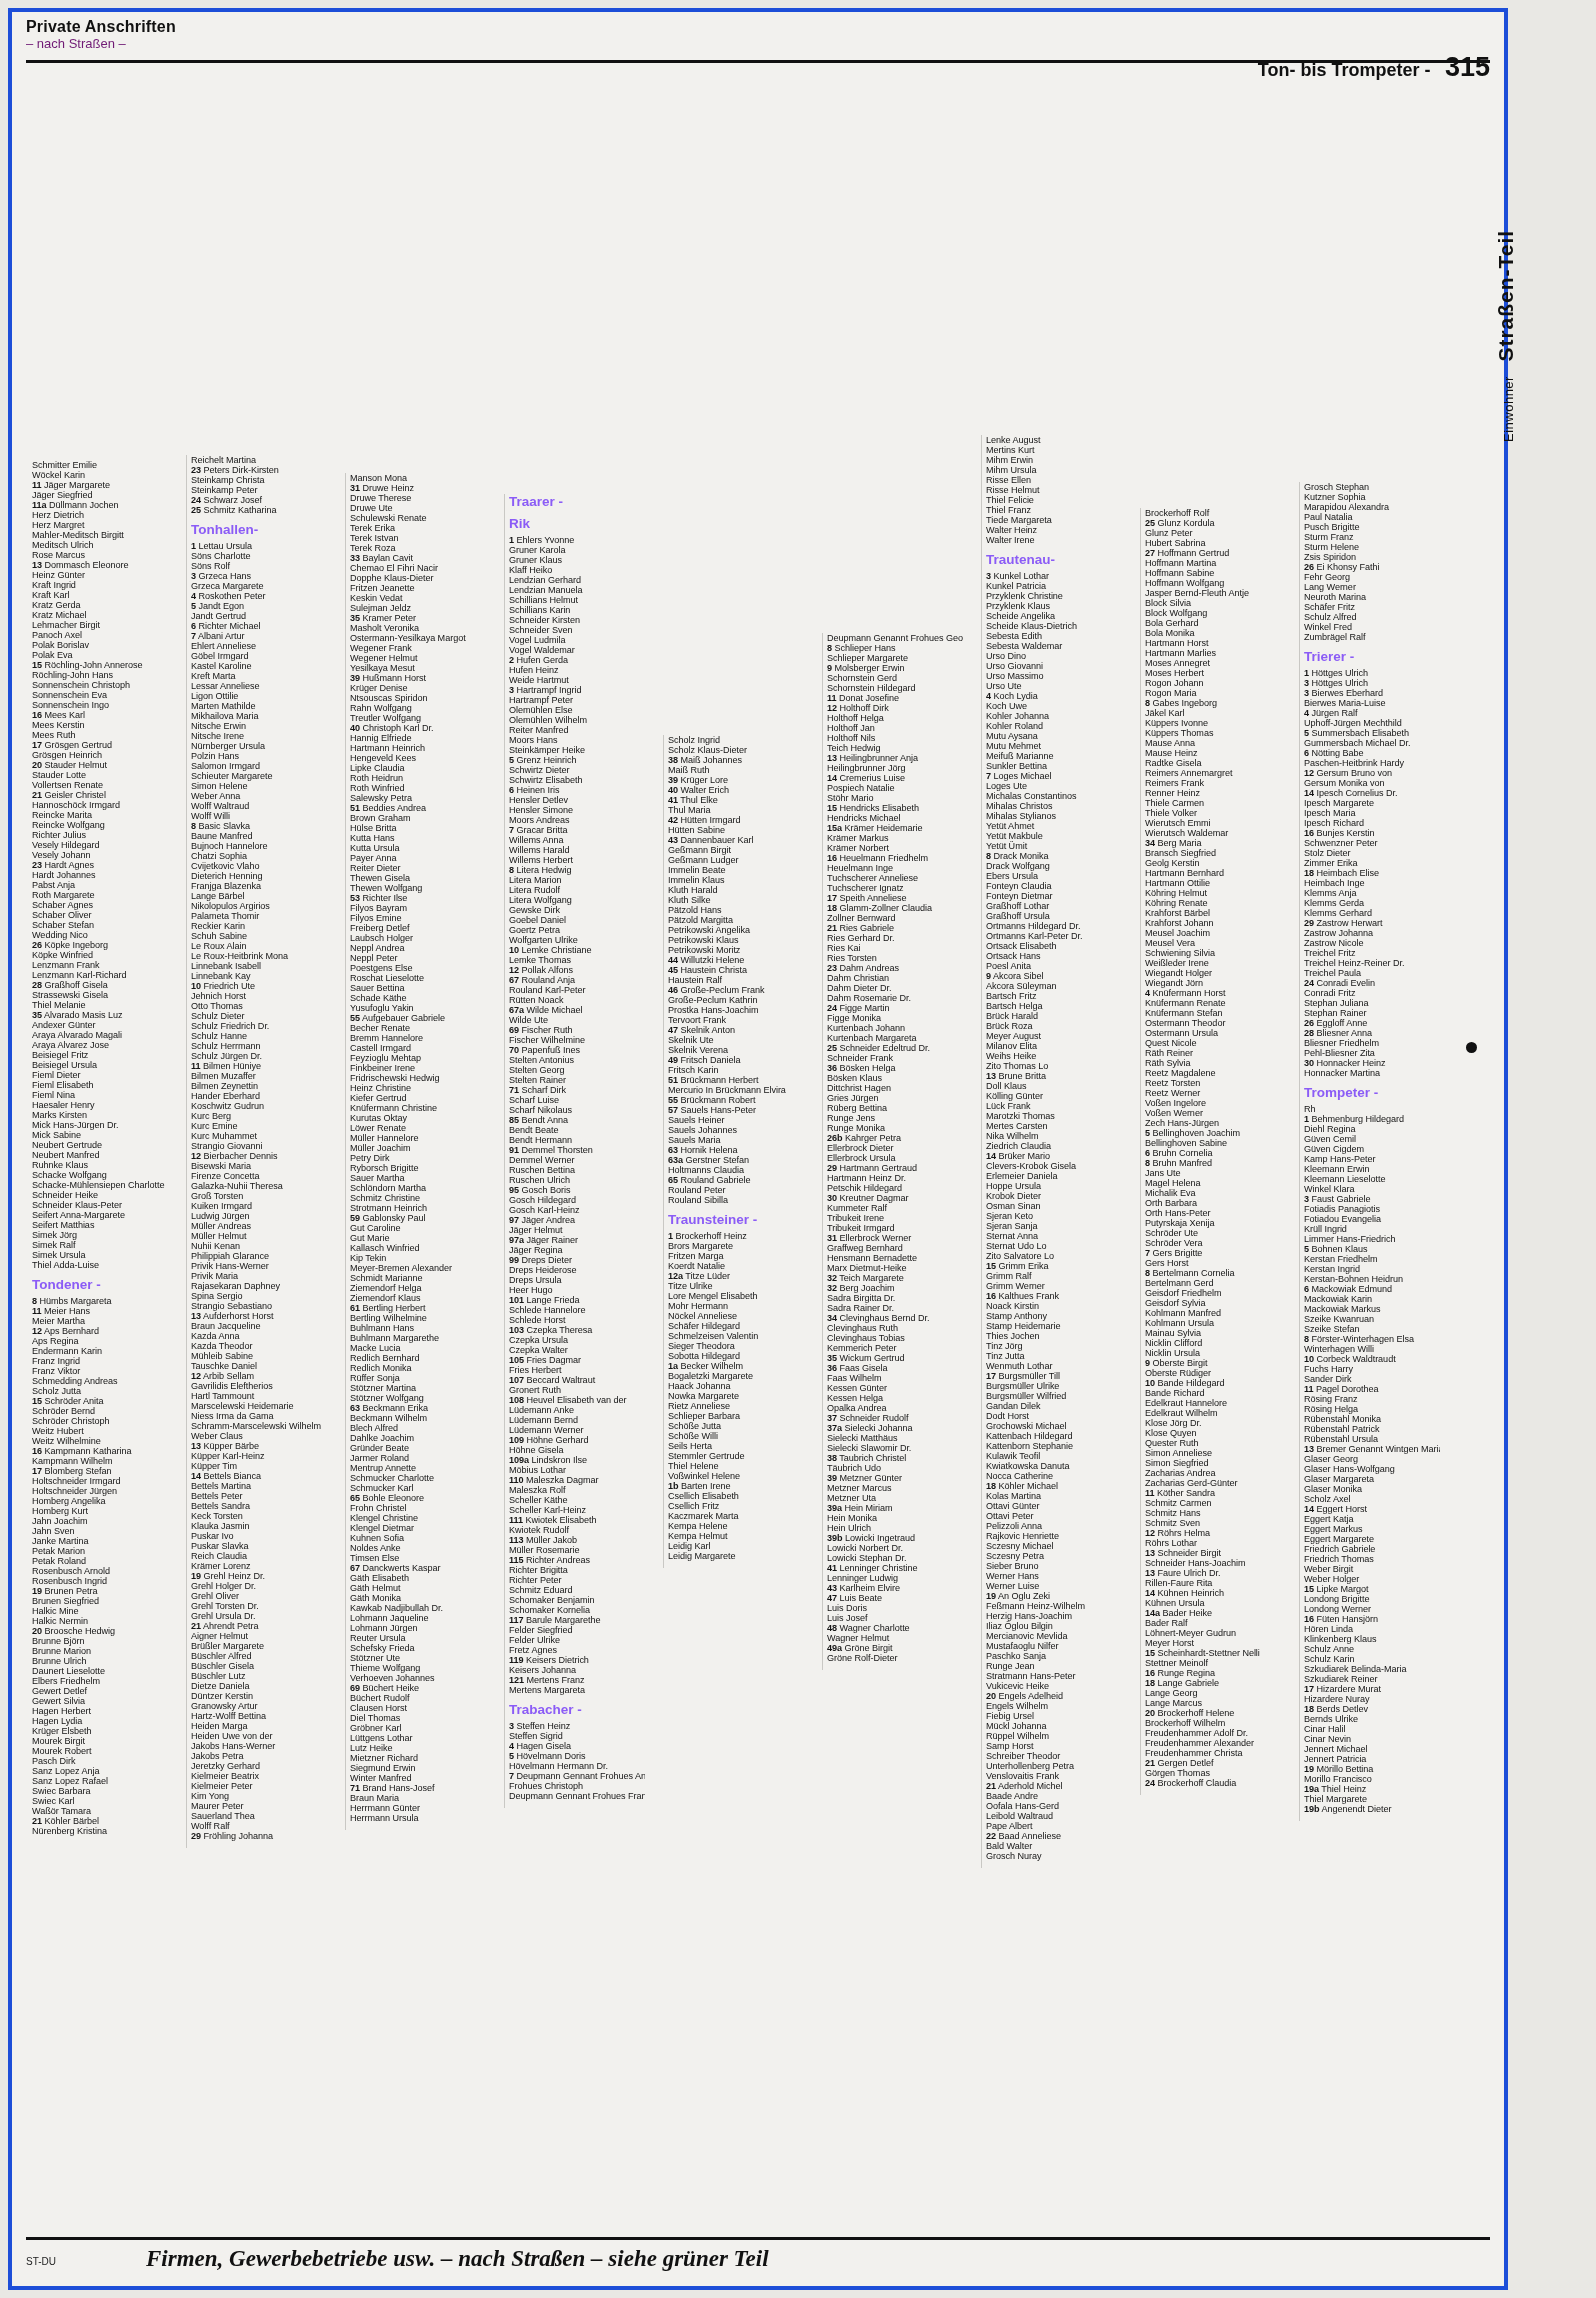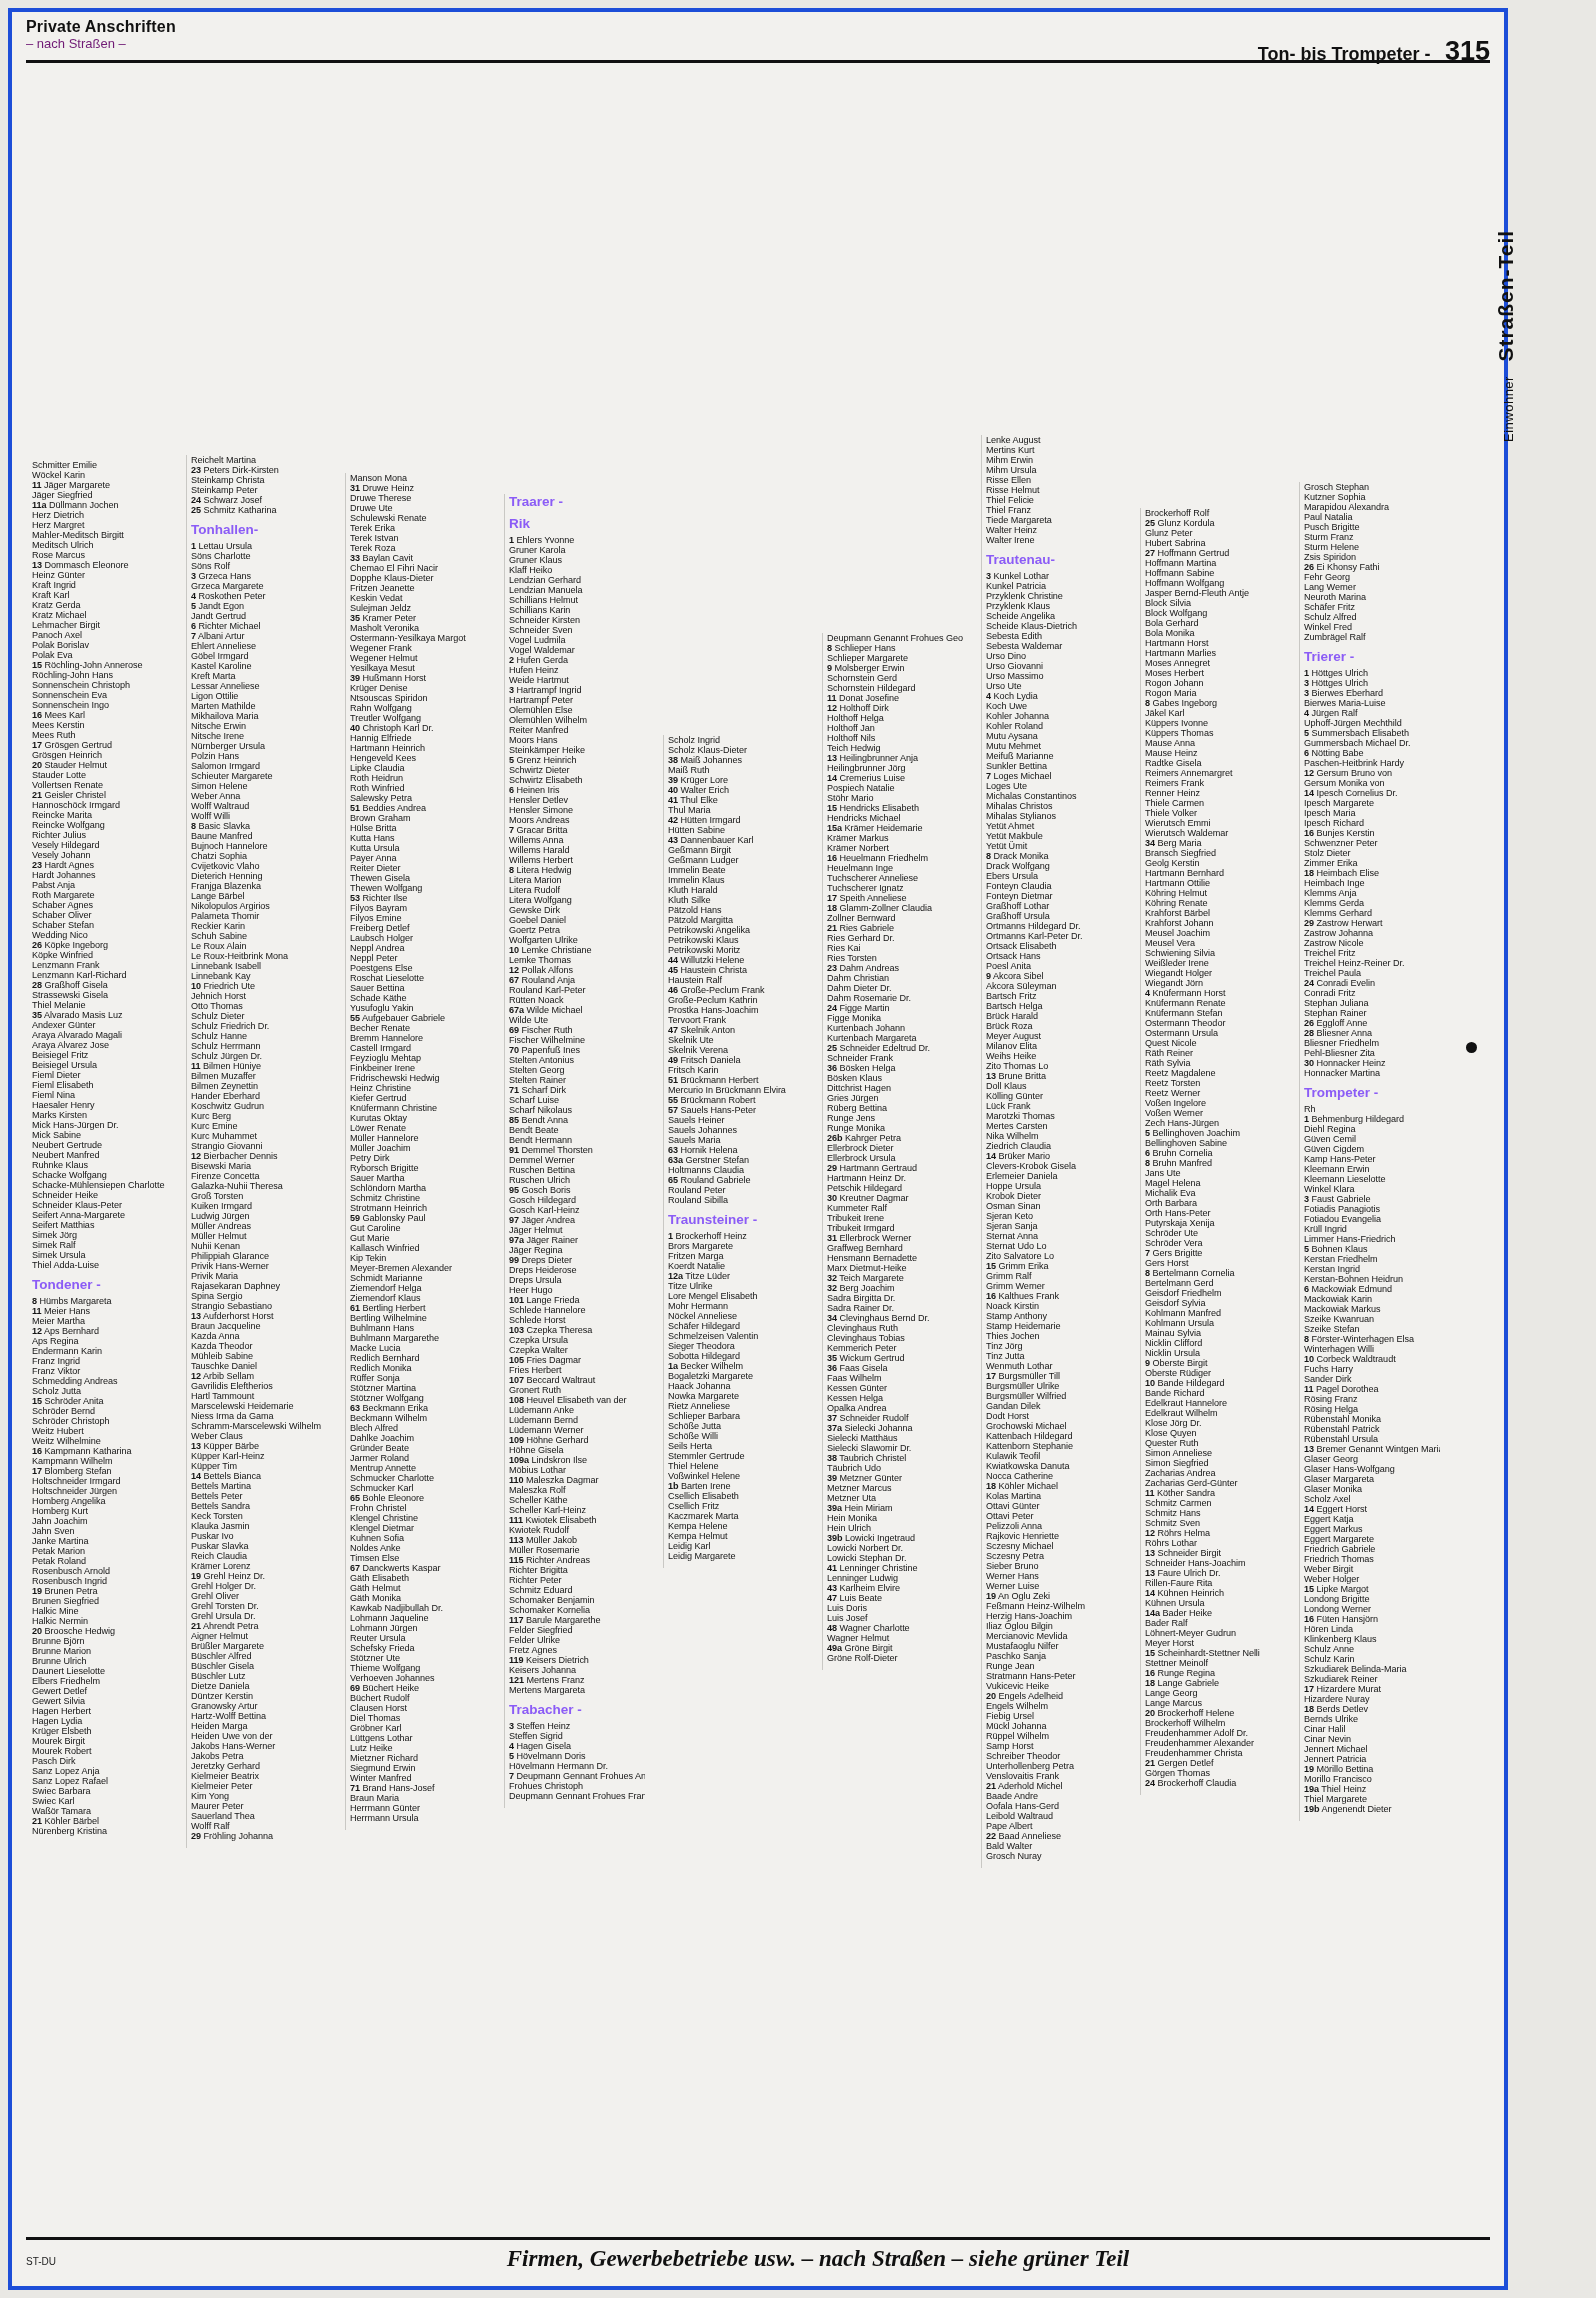--- a/index.html
+++ b/index.html
@@ -17,32 +17,32 @@
     border:4px solid #1d4ed8;
     box-sizing:border-box;
   }
   
   .hdr{
     position:absolute;left:14px;top:6px;right:14px;height:44px;
   }
   .hdr-left{position:absolute;left:0;top:0;}
   .hdr-left .l1{font-size:16px;font-weight:bold;letter-spacing:.2px;color:#111;line-height:18px;}
   .hdr-left .l2{font-size:13px;color:#701a75;line-height:15px;}
-  .hdr-right{position:absolute;right:0;top:18px;text-align:right;}
+  .hdr-right{position:absolute;right:0;top:34px;text-align:right;}
   .hdr-right .t{display:inline-block;font-size:18px;font-weight:bold;color:#111;vertical-align:baseline;}
   .hdr-right .pg{display:inline-block;font-size:27px;font-weight:bold;color:#111;margin-left:10px;vertical-align:baseline;}
   .rule{position:absolute;left:14px;right:14px;top:48px;height:3px;background:#111;}
   .rule2{position:absolute;left:14px;right:14px;bottom:46px;height:3px;background:#111;}
   
   .foot{
     position:absolute;left:14px;right:14px;bottom:8px;height:34px;
   }
   .foot .code{position:absolute;left:0;top:12px;font-size:10px;color:#222;}
   .foot .slog{
-    position:absolute;left:120px;right:0;top:2px;text-align:center;
+    position:absolute;left:120px;right:0;top:2px;text-align:left;
     font-family:"Liberation Serif", serif;
     font-weight:bold;font-style:italic;font-size:23px;color:#111;white-space:nowrap;
   }
   
   .sidetab{
     position:absolute;right:6px;top:430px;width:44px;height:640px;
     text-align:center;
   }
   .sidetab .vt{
     transform:rotate(-90deg);

